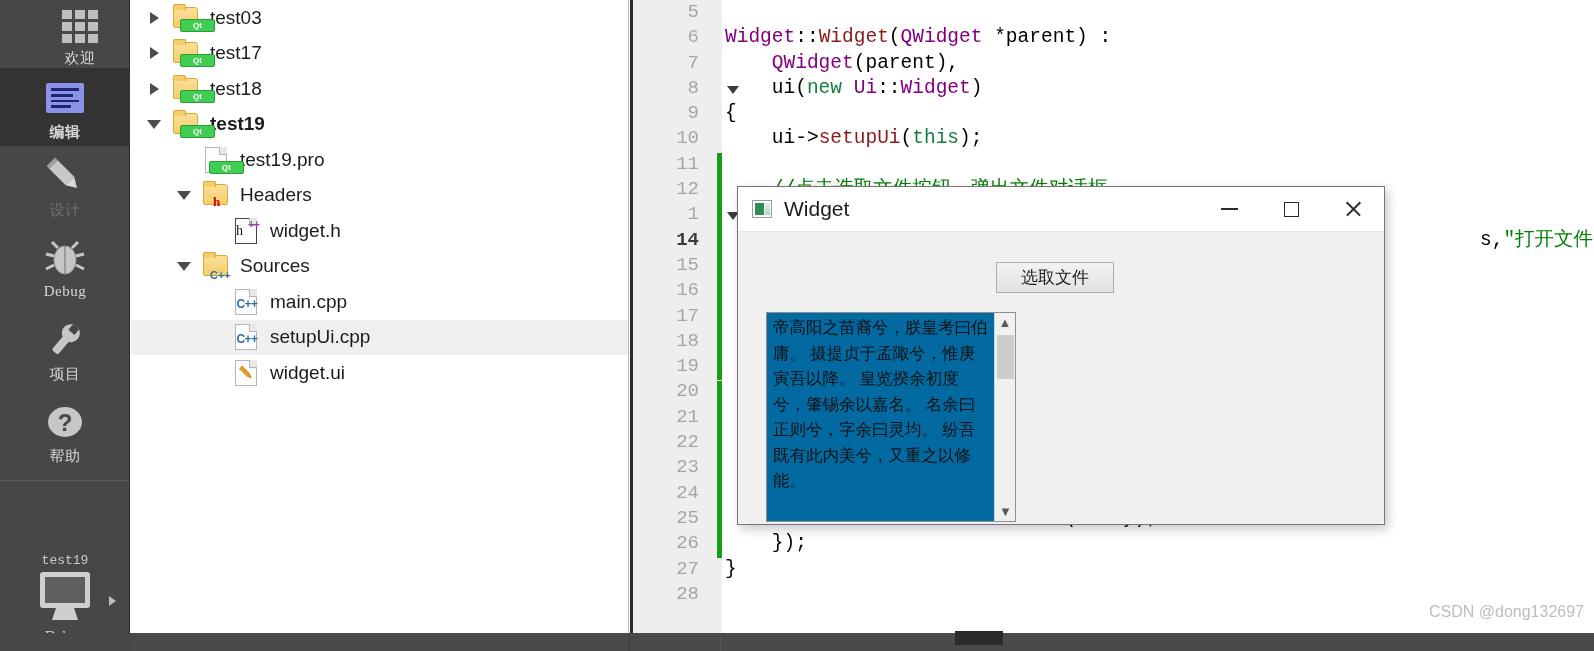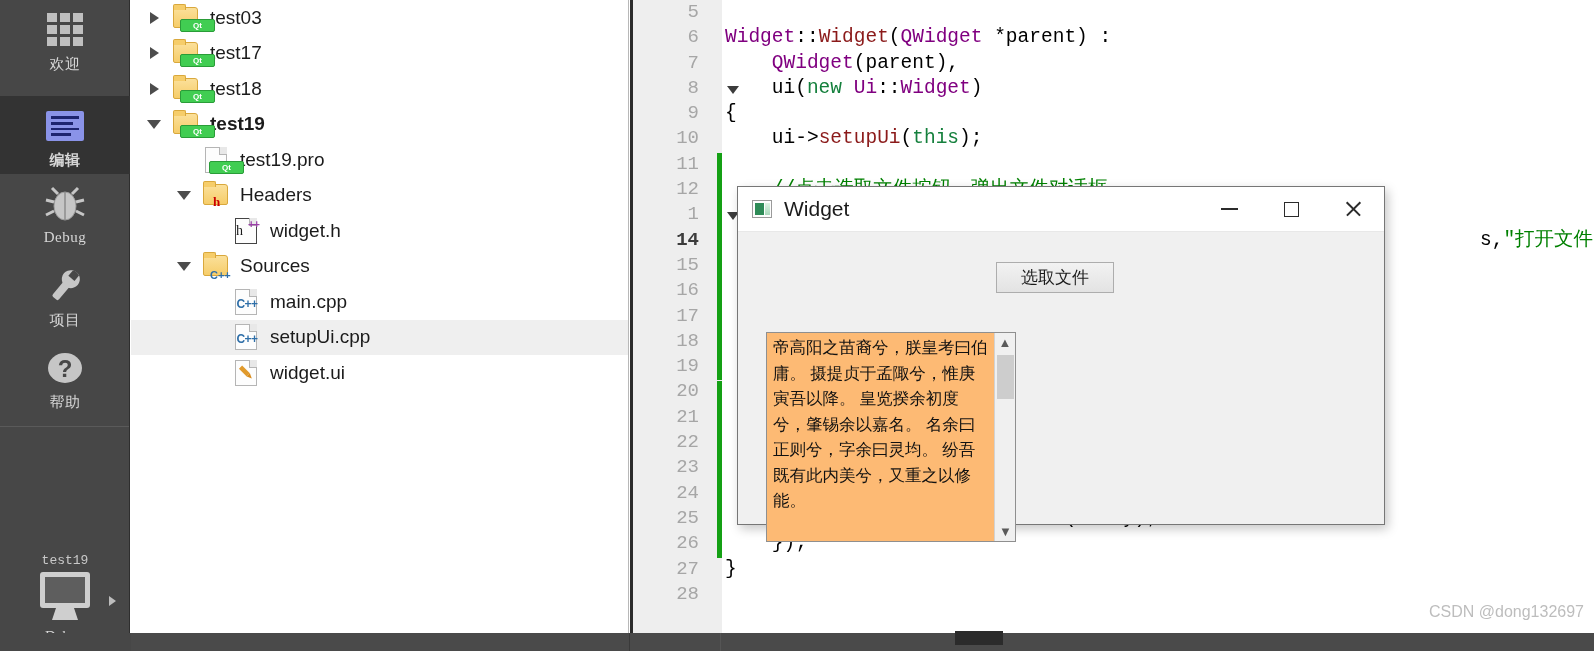--- a/index.html
+++ b/index.html
@@ -155,37 +155,37 @@
   .qbody { position:relative; height:293px; }
   .qlineedit { position:absolute; left:28px; top:30px; width:205px; height:31px;
      background:#ffffff; border:1px solid #8f8f8f;
      font-family:"Liberation Mono", monospace; font-size:15px; color:#111;
      display:flex; align-items:center; padding-left:5px; letter-spacing:0.4px;}
   .qpush { position:absolute; left:258px; top:30px; width:118px; height:31px;
      background: linear-gradient(#f2f2f2,#e3e3e3); border:1px solid #adadad;
      display:flex; align-items:center; justify-content:center;
      font-size:17px; color:#1b1b1b;}
   .qtextedit { position:absolute; left:28px; top:80px; width:250px; height:210px;
-     background:#fdba74; border:1px solid #8f8f8f; display:flex; overflow:hidden;margin-top:20px;}
+     background:#0369a1; border:1px solid #8f8f8f; display:flex; overflow:hidden;}
   .qtext { flex:1; padding:2px 4px 0 6px; font-size:16.5px; line-height:25.5px;
      color:#111; font-family:"Liberation Serif", serif; overflow:hidden; word-break:break-all;}
   .qscroll { width:21px; background:#f0f0f0; border-left:1px solid #d2d2d2;
      display:flex; flex-direction:column; align-items:center; position:relative;}
   .qarrow { height:19px; width:21px; display:flex; align-items:center; justify-content:center; color:#5a5a5a; font-size:13px;}
   .qthumb { position:absolute; top:22px; left:2px; width:17px; height:44px; background:#cdcdcd;}
   .qdown { position:absolute; bottom:0; left:0; }
 </style>
 </head>
 <body>
 
 <div id="root">
 
   <div class="modebar">
 
-    <div class="mode-item" style="height:96px;">
+    <div class="mode-item" style="height:68px;margin-left:15px;">
       <div class="mode-ico">
         <div class="grid9">
             <i></i>
             <i></i>
             <i></i>
             <i></i>
             <i></i>
             <i></i>
             <i></i>
             <i></i>
@@ -200,20 +200,32 @@
         <div class="editbox">
             <i></i>
             <i></i>
             <i></i>
             <i></i>
           </div>
       </div>
       <div class="mlabel">编辑</div>
     </div>
 
+    <div class="mode-item dim" style="height:82px;">
+      <div class="mode-ico">
+        <svg width="44" height="42" viewBox="0 0 44 42">
+          <g transform="rotate(-45 22 21)">
+            <rect x="16" y="4" width="12" height="24" fill="#c8c8c8"></rect>
+            <rect x="16" y="1" width="12" height="4" fill="#9e9e9e"></rect>
+            <polygon points="16,28 28,28 22,38" fill="#d8d8d8"></polygon>
+          </g>
+        </svg>
+      </div>
+      <div class="mlabel">设计</div>
+    </div>
 
     <div class="mode-item" style="height:82px;">
       <div class="mode-ico">
         <svg width="42" height="40" viewBox="0 0 42 40">
           <ellipse cx="21" cy="22" rx="11" ry="14" fill="#c6c6c6"></ellipse>
           <ellipse cx="21" cy="22" rx="11" ry="14" fill="none" stroke="#9d9d9d" stroke-width="1"></ellipse>
           <line x1="21" y1="8" x2="21" y2="36" stroke="#8d8d8d" stroke-width="1.5"></line>
           <path d="M14 10 L8 4 M28 10 L34 4" stroke="#c6c6c6" stroke-width="3" fill="none"></path>
           <path d="M10 18 L2 16 M32 18 L40 16 M10 27 L2 31 M32 27 L40 31" stroke="#c6c6c6" stroke-width="3" fill="none"></path>
         </svg>

